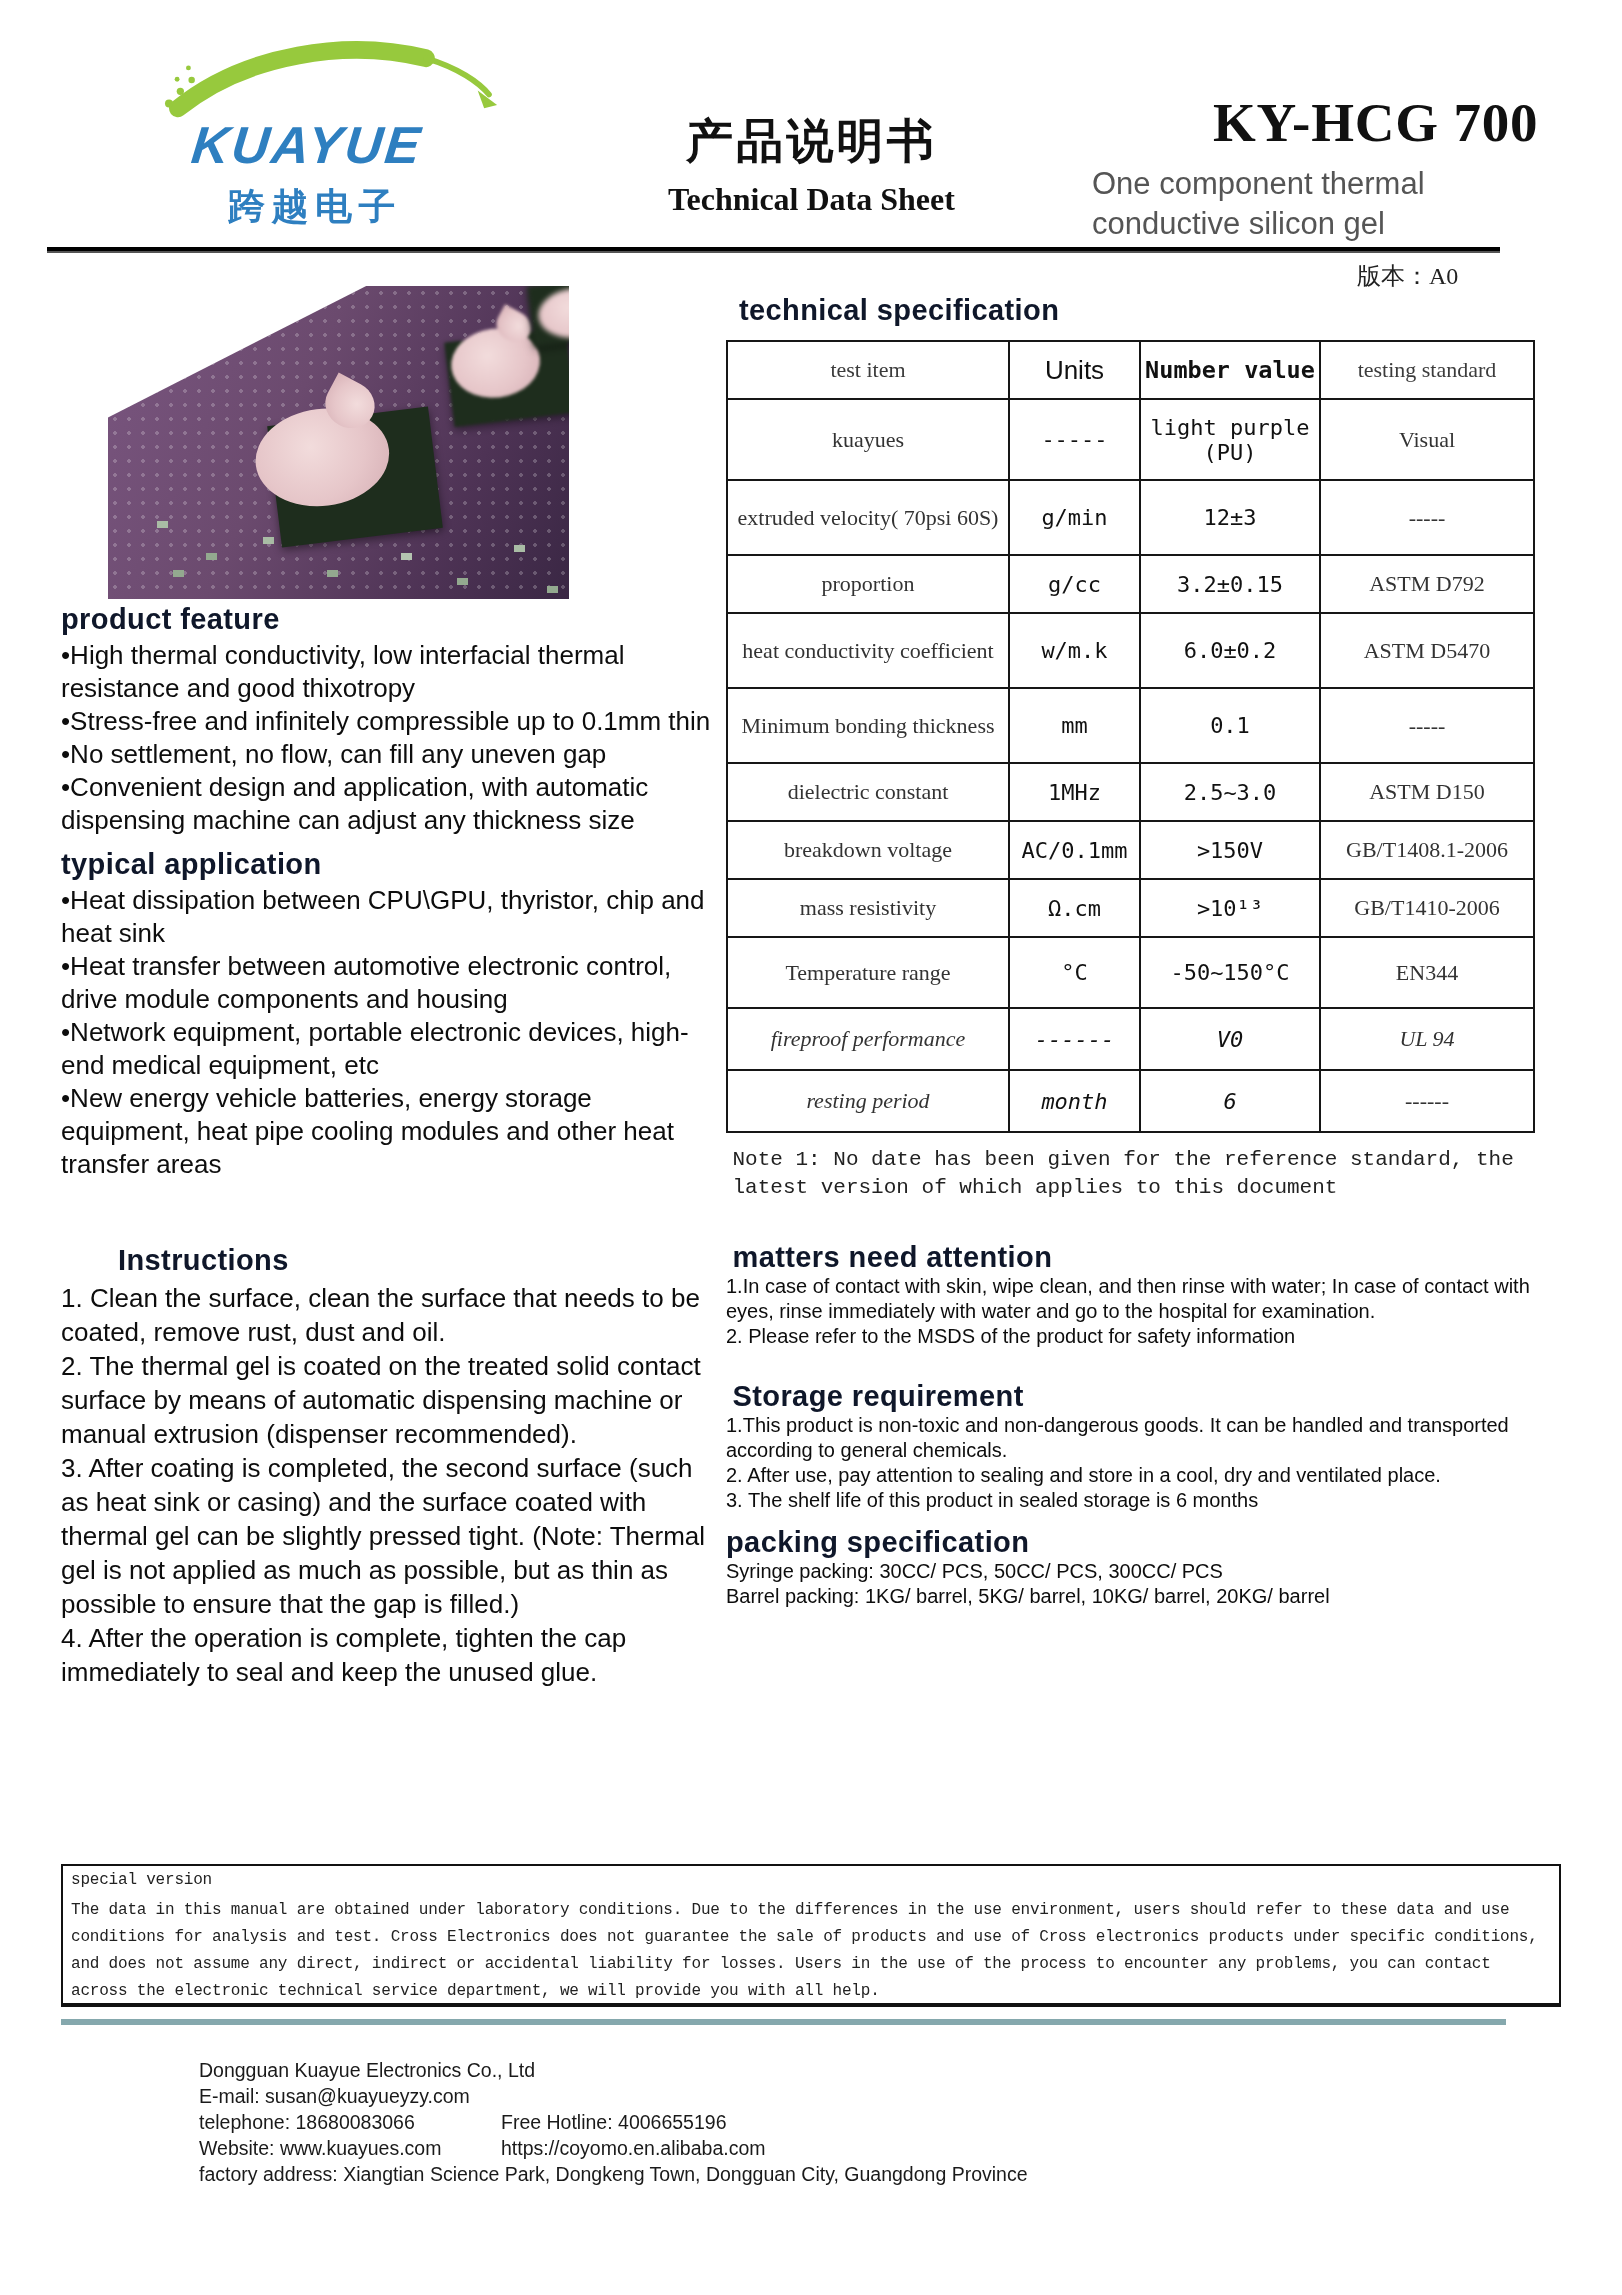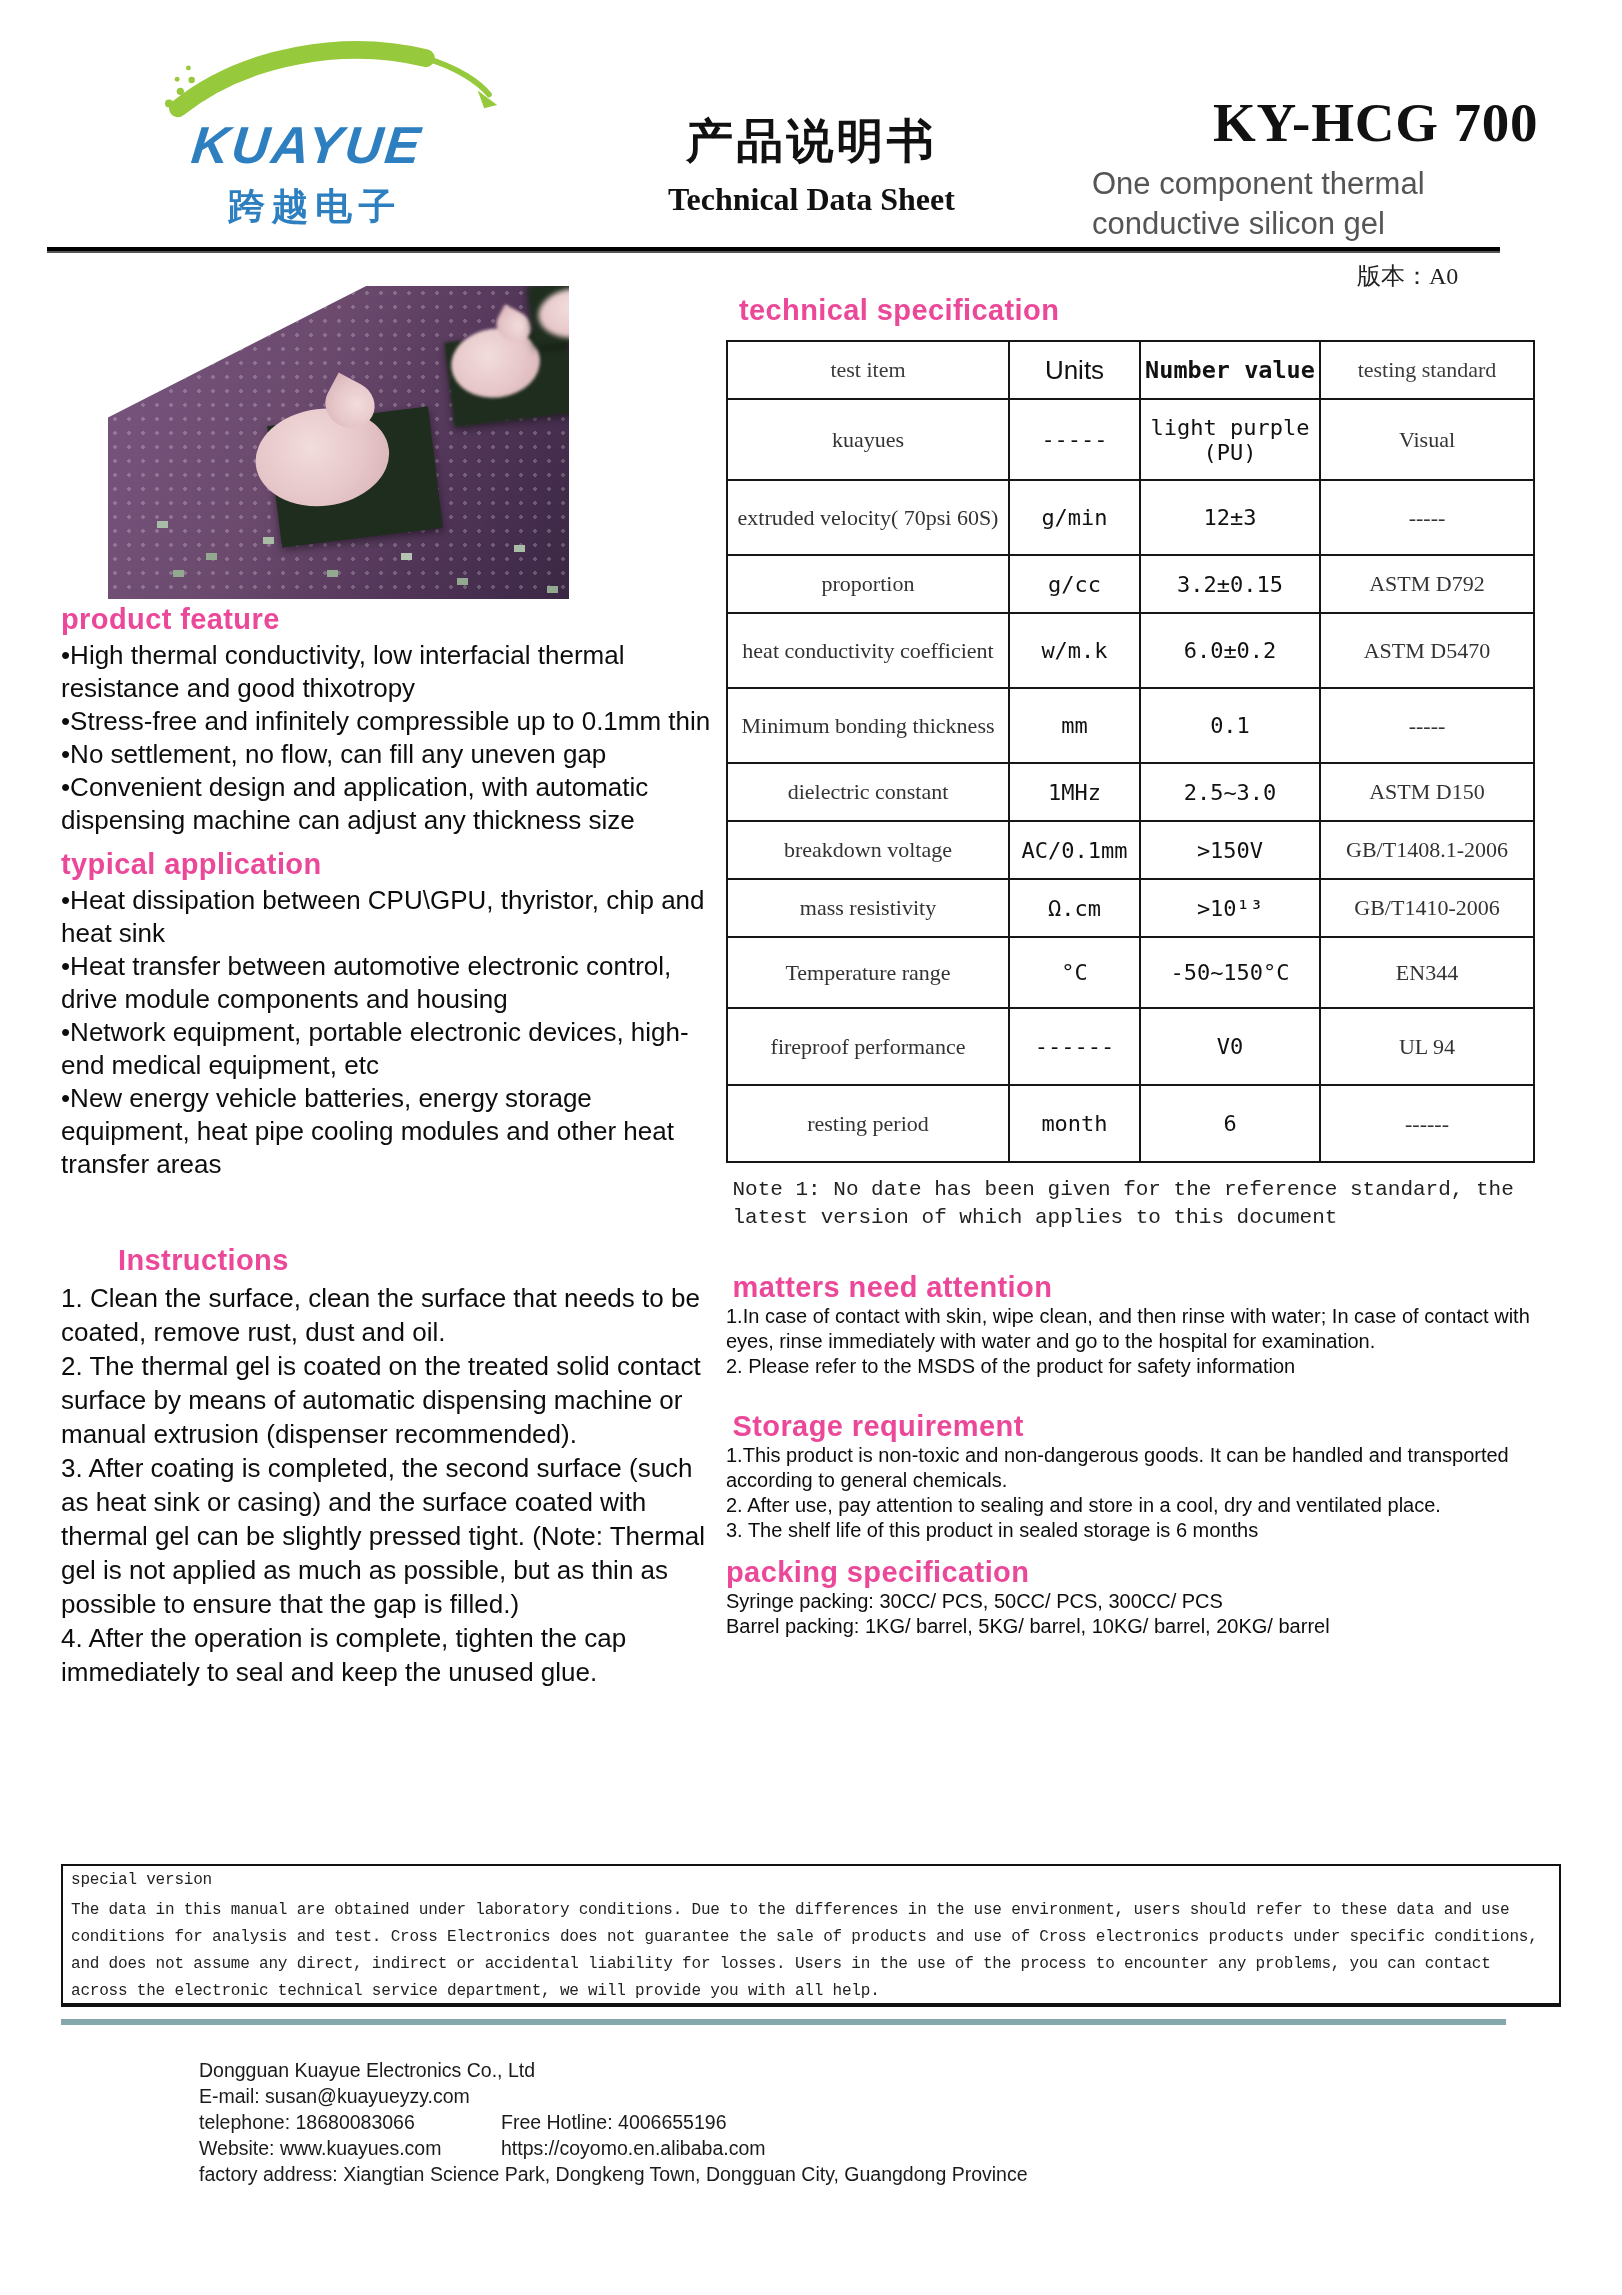--- a/index.html
+++ b/index.html
@@ -52,40 +52,40 @@
   .blob .peak{position:absolute;left:58%;top:-26%;width:34%;height:52%;
     background:inherit;border-radius:55% 55% 55% 0;transform:rotate(125deg);}
   .blob1{left:-16px;top:-11.4px;width:134px;height:97px;}
   .blob2{left:4px;top:-8px;width:89px;height:69px;}
   .blob3{left:8px;top:8px;width:73px;height:49px;}
   .pads{position:absolute;left:49px;top:235px;width:10.6px;height:6.5px;background:#a9bca5;
     box-shadow:49px 32px 0 #93a98f,106px 16px 0 #a9bca5,170px 49px 0 #93a98f,
       244px 32px 0 #b4c4b0,300px 57px 0 #93a98f,357px 24px 0 #a9bca5,390px 65px 0 #93a98f,16px 49px 0 #93a98f;}
 
   
-  .h-sec{font-weight:700;font-size:29px;color:#ec4899;letter-spacing:0.4px;}
+  .h-sec{font-weight:700;font-size:29px;color:#0f172a;letter-spacing:0.4px;}
   .col-left{position:absolute;left:61px;top:601px;width:659px;}
   .col-left .li{font-size:26px;line-height:33px;color:#0d0d0d;}
   .col-left .h-sec{margin:1.6px 0 3.2px 0;}
   .instr-title{margin-top:63px !important;padding-left:57px;}
   .col-left .num{font-size:26px;line-height:34px;color:#0d0d0d;}
 
   .col-right{position:absolute;left:726px;top:294px;width:812px;}
   .spec-title{margin-left:13px;}
 
   
   table.spec{border-collapse:collapse;margin-top:13px;table-layout:fixed;width:808px;}
   table.spec td{border:2.4px solid #161616;text-align:center;vertical-align:middle;padding:1.6px 3.2px;overflow:hidden;}
   col.c-item{width:282px;}col.c-units{width:131px;}col.c-value{width:180px;}col.c-std{width:214px;}
   td.item,td.std{font-family:"Liberation Serif",serif;font-size:22px;color:#333;}
   td.units,td.value{font-family:"DejaVu Sans Mono",monospace;font-size:22px;color:#111;}
   tr.hdr td.item,tr.hdr td.std{font-size:22px;color:#3c3c3c;}
   tr.hdr td.units{font-family:"Liberation Sans",sans-serif;font-size:26px;}
   tr.hdr td.value{font-weight:700;font-size:23.5px;text-align:center;}
-  tr.rh72{height:58px;}tr.rh76{height:77px;}tr.rh88{height:71px;}
+  tr.rh72{height:58px;}tr.rh76{height:62px;font-style:italic;}tr.rh88{height:71px;}
   tr.rh92{height:75px;}tr.rh100{height:81px;}
 
   .spec-note{margin-top:13px;width:800px;font-family:"Liberation Mono",monospace;
     font-size:21px;line-height:28px;color:#222;padding-left:6.5px;}
 
   .att-title{margin-top:39px;padding-left:6.5px;}
   .small-p{font-size:20px;line-height:25px;color:#0d0d0d;width:804px;}
   .sto-title{margin-top:31px;padding-left:6.5px;}
   .pack-title{margin-top:13px;}
 

